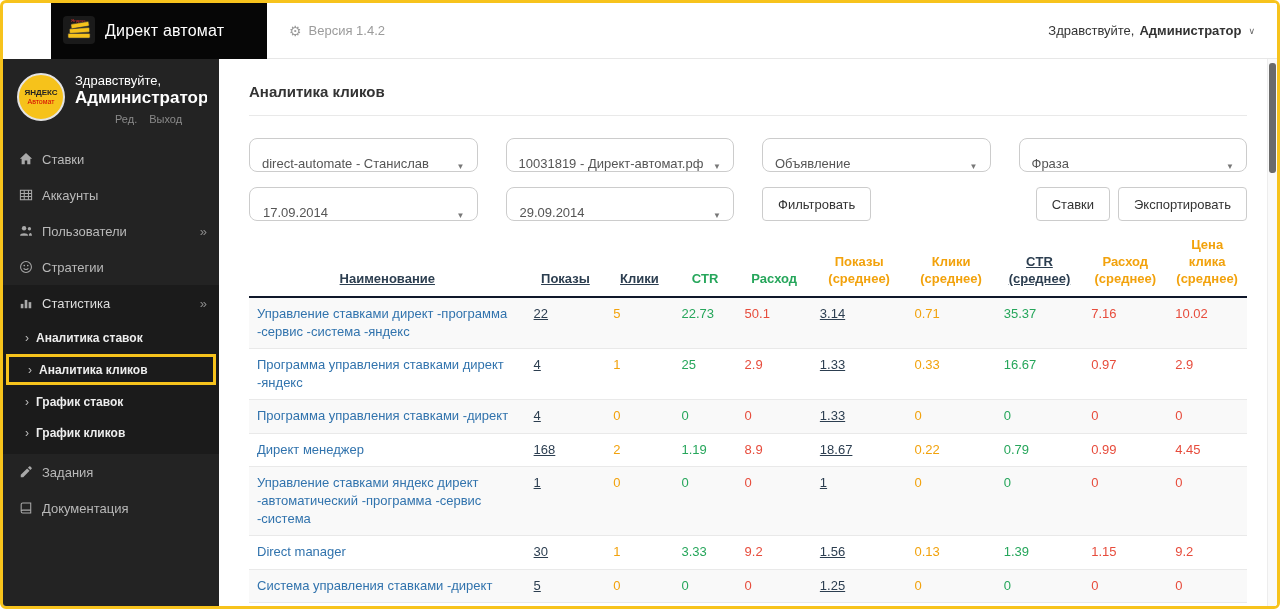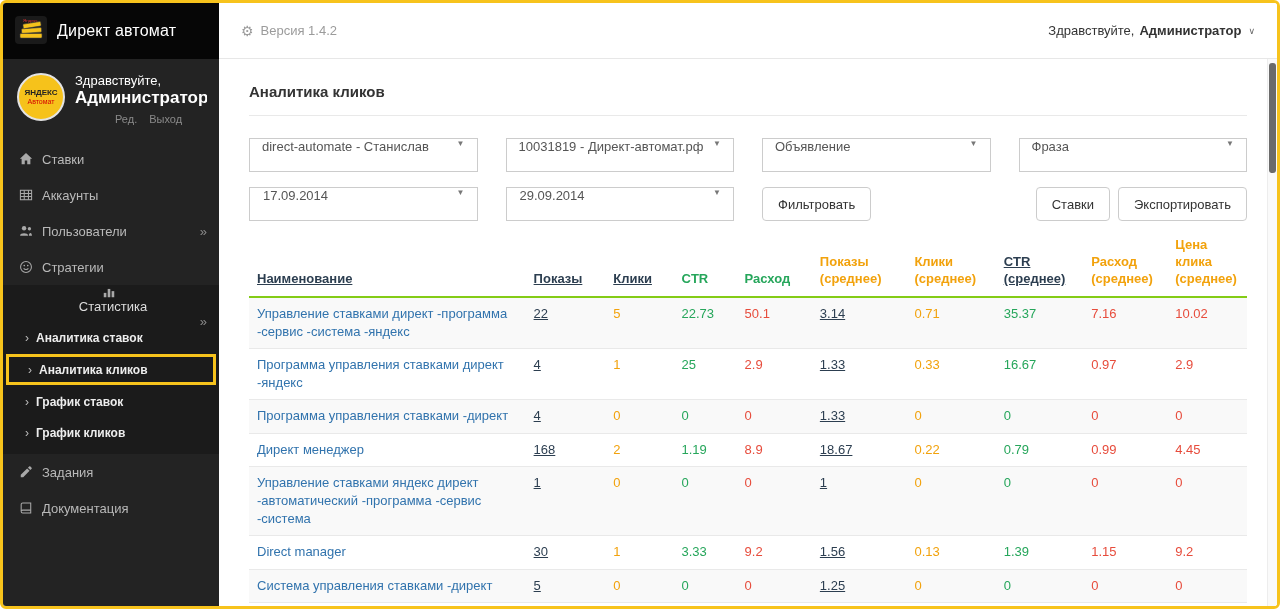--- a/index.html
+++ b/index.html
@@ -1,20 +1,20 @@
 <!DOCTYPE html>
 <html style="--accent_yellow: #f7c31c; --dark: #2c3e50; --link: #3173ad; --green: #26a65b; --orange: #f2a20c; --red: #e74c3c;"><head>
 <meta charset="utf-8">
 <style>
   html,body{margin:0;padding:0;background:#fff;}
   body{width:1280px;height:609px;font-family:"Liberation Sans","DejaVu Sans",sans-serif;font-size:13px;color:#333;}
   .page{box-sizing:border-box;width:1280px;height:609px;border:3px solid var(--accent_yellow,#f7c31c);border-radius:6px;overflow:hidden;display:flex;flex-direction:column;background:#fff;}
 
   
-  .topbar{flex:0 0 56px;display:flex;min-height:56px;}
+  .topbar{flex:0 0 56px;display:flex;min-height:56px;margin-left:48px;}
   .brand{width:216px;flex:0 0 216px;background:#060606;display:flex;align-items:center;gap:10px;padding-left:12px;box-sizing:border-box;cursor:pointer;}
   .brand-title{color:#fff;font-size:16px;letter-spacing:.2px;}
   .topbar-main{flex:1;background:#fff;border-bottom:1px solid #e7e7e7;display:flex;align-items:center;padding:0 22px;}
   .version{display:flex;align-items:center;gap:7px;color:#9b9b9b;font-size:13px;}
   .gear{font-size:14px;color:#9b9b9b;}
   .user-menu{margin-left:auto;color:#333;font-size:13px;cursor:pointer;display:flex;align-items:center;gap:5px;}
   .caret-down{font-size:9px;color:#666;margin-left:2px;}
 
   
   .layout{flex:1;display:flex;position:relative;min-height:0;}
@@ -28,43 +28,43 @@
   .uinfo{overflow:hidden;}
   .greet{color:#fff;font-size:13px;}
   .uname{color:#fff;font-size:17px;font-weight:bold;white-space:nowrap;overflow:hidden;width:132px;}
   .ulinks{margin-top:5px;font-size:11px;display:flex;gap:12px;margin-left:40px;}
   .ulinks a{color:#8a8a8a;cursor:pointer;text-decoration:none;}
 
   .nav-item{height:36px;display:flex;align-items:center;padding:0 12px 0 16px;font-size:13px;color:#b9b9b9;cursor:pointer;}
   .nicon{width:23px;display:inline-flex;align-items:center;color:#a9a9a9;}
   .nicon svg{display:block;}
   .nchev{margin-left:auto;color:#8a8a8a;font-size:13px;}
-  .nav-item.active{background:#1b1b1b;color:#dedede;flex-direction:column;}
+  .nav-item.active{background:#1b1b1b;color:#dedede;}
   .submenu{background:#1b1b1b;padding:1px 0 6px;}
   .sub-item{height:31px;display:flex;align-items:center;padding-left:22px;font-size:12px;font-weight:bold;color:#ededed;cursor:pointer;box-sizing:border-box;}
   .subchev{margin-right:7px;color:#bdbdbd;font-weight:normal;}
   .sub-item.highlighted{border:3px solid var(--accent_yellow,#f7c31c);margin:1px 3px;padding-left:19px;height:31px;}
 
   
   .content{flex:1;padding:16px 30px 0 30px;overflow:hidden;box-sizing:border-box;background:#fff;}
   .page-title{font-size:15px;font-weight:bold;color:#333;margin:8px 0 0;}
   .rule{border:none;border-top:1px solid #e9e9e9;margin:15px 0 22px;}
 
   .filters-row{display:flex;gap:28px;margin-bottom:15px;align-items:center;}
-  .sel{flex:1 1 0;height:34px;border:1px solid #ccc;border-radius:0;background:#fff;display:flex;align-items:flex-start;padding:0 12px;font-size:13px;color:#555;box-sizing:border-box;cursor:pointer;min-width:0;}
+  .sel{flex:1 1 0;height:34px;border:1px solid #ccc;border-radius:8px;background:#fff;display:flex;align-items:flex-end;padding:0 12px;font-size:13px;color:#555;box-sizing:border-box;cursor:pointer;min-width:0;}
   .sel-text{white-space:nowrap;overflow:hidden;text-overflow:ellipsis;}
   .sel-caret{margin-left:auto;font-size:8px;color:#777;padding-left:8px;}
   .row2{margin-bottom:8px;}
   .row2 .sel{flex:0 0 auto;width:calc((100% - 84px)/4);padding-left:13px;}
   .btn{height:34px;padding:0 15px;border:1px solid #ccc;border-radius:4px;background:#fff;font-size:13px;color:#333;cursor:pointer;font-family:inherit;}
   .right-group{margin-left:auto;display:flex;gap:8px;}
 
   
   table{width:100%;border-collapse:collapse;font-size:13px;table-layout:fixed;margin-top:4px;}
-  th{text-align:left;vertical-align:bottom;padding:8px;border-bottom:2px solid #84cc16;font-weight:bold;line-height:1.3;}
+  th{text-align:center;vertical-align:bottom;padding:8px;border-bottom:2px solid #0f172a;font-weight:bold;line-height:1.3;}
   td{padding:7px 8px;border-top:1px solid #e9e9e9;vertical-align:top;line-height:1.4;word-wrap:break-word;}
   tbody tr:nth-child(odd){background:#f9f9f9;}
   th:nth-child(1){width:30%}
   th:nth-child(2){width:7.5%}
   th:nth-child(3){width:6.2%}
   th:nth-child(4){width:5.6%}
   th:nth-child(5){width:7%}
   th:nth-child(6){width:9.2%}
   th:nth-child(7){width:8.6%}
   th:nth-child(8){width:8.4%}

